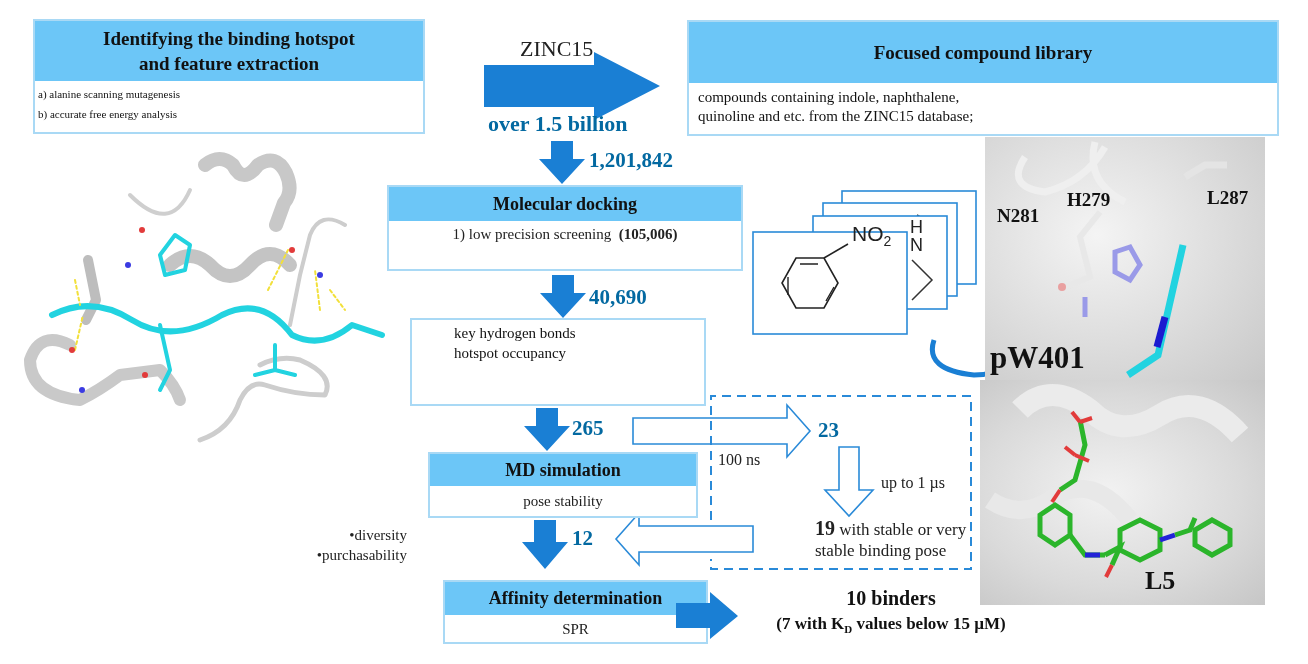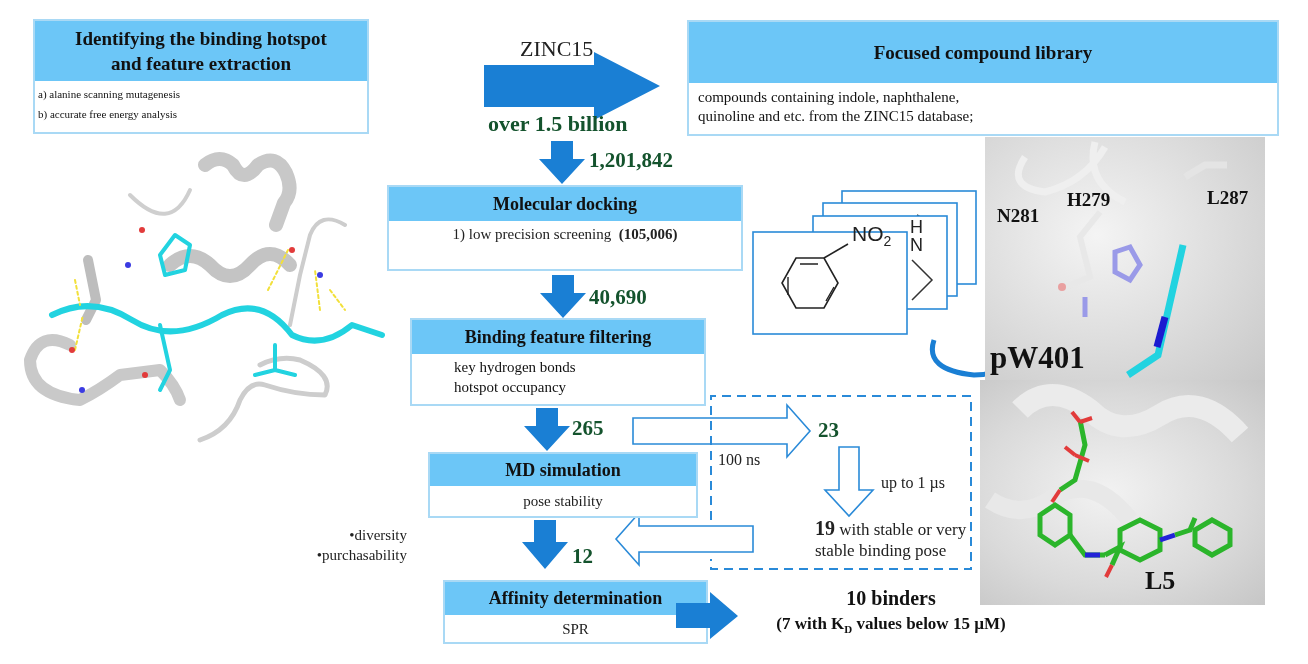--- a/index.html
+++ b/index.html
@@ -2,29 +2,29 @@
 <html><head>
 <meta charset="utf-8">
 <style>
   html,body{margin:0;padding:0;background:#ffffff;}
   body{width:1308px;height:664px;position:relative;overflow:hidden;font-family:"Liberation Serif","DejaVu Serif",serif;color:#111;}
   .abs{position:absolute;}
   .box{position:absolute;border:2px solid #a9d9f5;background:#fff;box-sizing:border-box;}
   .box .hd{background:#6cc6f7;font-weight:bold;text-align:center;color:#111;}
   .box .bd{text-align:center;font-size:15px;line-height:20px;color:#222;}
   .bold{font-weight:bold;}
-  .num{position:absolute;font-weight:bold;font-size:21px;color:#14532d;}
+  .num{position:absolute;font-weight:bold;font-size:21px;color:#0369a1;}
   .txt{position:absolute;font-size:16px;color:#222;}
   svg{position:absolute;overflow:visible;}
   .mol-panel{position:absolute;background:#d8d8d8;overflow:hidden;}
 </style>
 </head>
 <body>
 
-<div class="box" style="left:33px;top:19px;width:336px;height:115px;">
+<div class="box" style="left:33px;top:19px;width:392px;height:115px;">
   <div class="hd" style="height:60px;font-size:19px;line-height:25px;padding-top:5px;box-sizing:border-box;">
     <div>Identifying the binding hotspot</div>
     <div>and feature extraction</div>
   </div>
   <div style="text-align:left;padding:3px 0 0 3px;font-size:11px;line-height:20px;">
     <div>a) alanine scanning mutagenesis</div>
     <div>b) accurate free energy analysis</div>
   </div>
 </div>
 
@@ -53,21 +53,20 @@
     <div><span>1) low precision screening</span>&nbsp;&nbsp;<span class="bold">(105,006)</span></div>
   </div>
 </div>
 
 <svg style="left:538px;top:275px;" width="50" height="44">
   <polygon points="14,0 36,0 36,18 48,18 25,43 2,18 14,18" fill="#1a7fd4"></polygon>
 </svg>
 <div class="num" style="left:589px;top:285px;">40,690</div>
 
 <div class="box" style="left:410px;top:318px;width:296px;height:88px;">
-  <div class="hd" style="height:34px;line-height:34px;font-size:18px;">Binding feature filtering</div>
   <div style="text-align:left;padding:3px 0 0 42px;font-size:15px;line-height:20px;">
     <div>key hydrogen bonds</div>
     <div>hotspot occupancy</div>
   </div>
 </div>
 
 <svg style="left:522px;top:408px;" width="50" height="44">
   <polygon points="14,0 36,0 36,18 48,18 25,43 2,18 14,18" fill="#1a7fd4"></polygon>
 </svg>
 <div class="num" style="left:572px;top:416px;">265</div>
@@ -102,21 +101,21 @@
 </div>
 
 <div class="txt" style="left:300px;top:525px;font-size:15px;line-height:20px;text-align:right;">
   <div><span style="display:inline-block;width:22px;">•</span><span>diversity</span></div>
   <div><span style="display:inline-block;width:22px;">•</span><span>purchasability</span></div>
 </div>
 
 <svg style="left:520px;top:520px;" width="50" height="50">
   <polygon points="14,0 36,0 36,22 48,22 25,49 2,22 14,22" fill="#1a7fd4"></polygon>
 </svg>
-<div class="num" style="left:572px;top:526px;margin-top:18px;">12</div>
+<div class="num" style="left:572px;top:526px;">12</div>
 
 <div class="box" style="left:443px;top:580px;width:265px;height:64px;">
   <div class="hd" style="height:33px;line-height:33px;font-size:18px;">Affinity determination</div>
   <div class="bd" style="line-height:28px;">SPR</div>
 </div>
 
 <svg style="left:676px;top:592px;" width="64" height="48">
   <polygon points="0,11 34,11 34,0 62,24 34,47 34,36 0,36" fill="#1a7fd4"></polygon>
 </svg>
 

